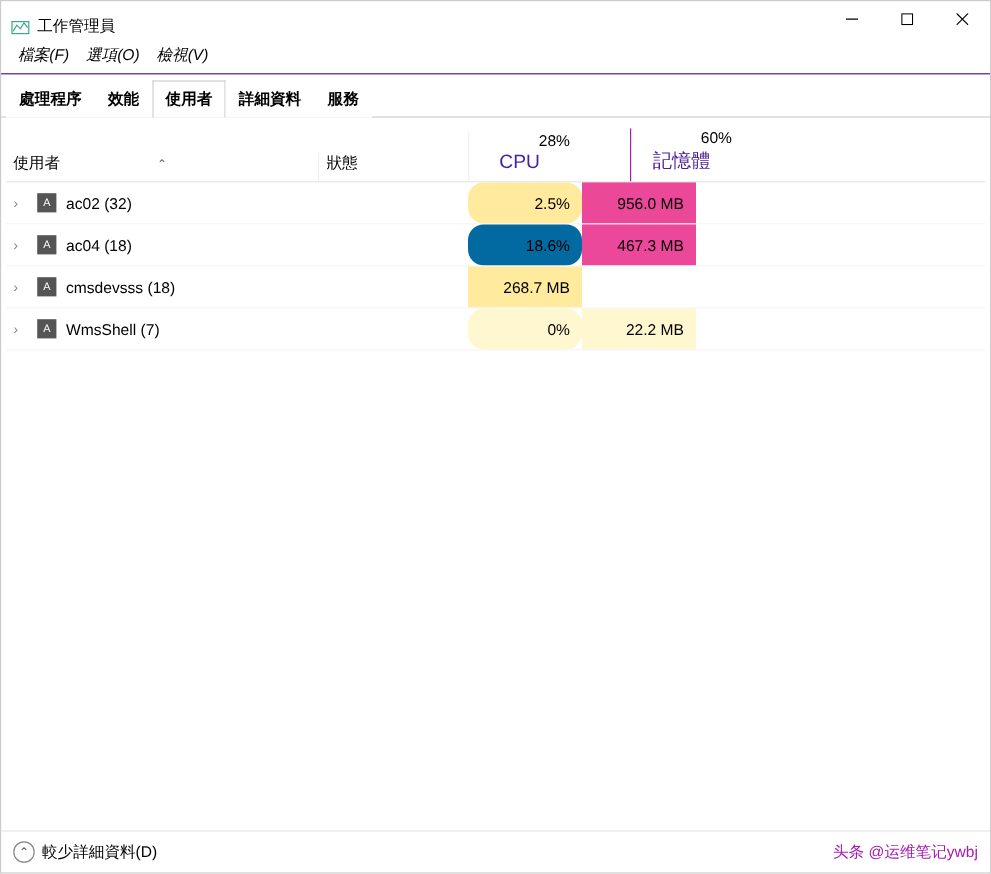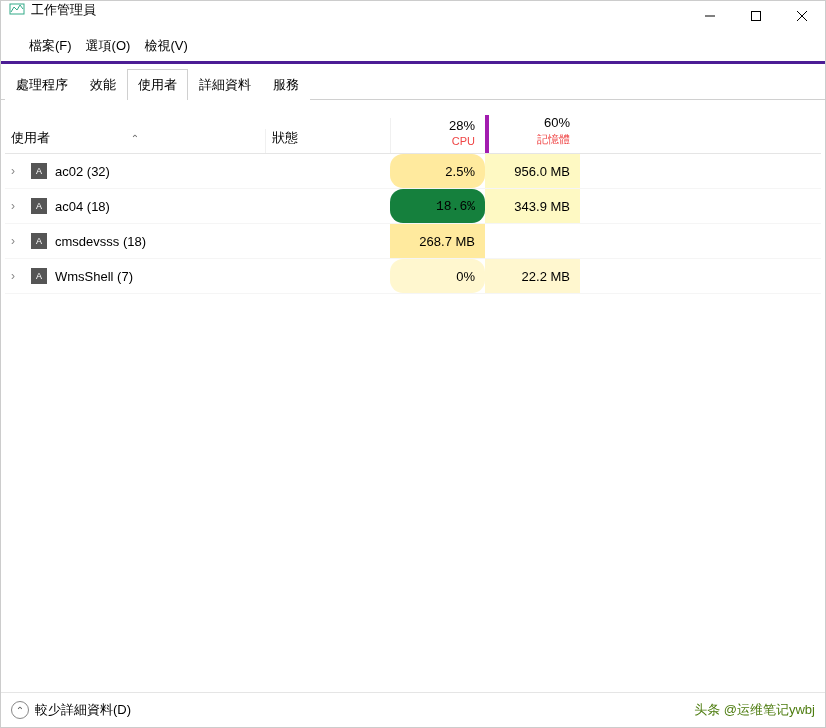--- a/index.html
+++ b/index.html
@@ -9,61 +9,63 @@
       background: #fff;
       width: 826px;
       height: 728px;
       overflow: hidden;
       display: flex;
       flex-direction: column;
       border: 1px solid #ccc;
     }
     .titlebar {
       display: flex;
-      align-items: flex-start;
+      align-items: flex-end;
       height: 30px;
       padding-left: 8px;
     }
     .app-icon {
       width: 16px; height: 16px;
       margin-right: 6px;
       display: inline-block;
     }
     .title-text { flex: 1; font-size: 13px; }
     .win-controls { display: flex; }
     .win-btn {
       width: 46px; height: 30px;
       display: flex; align-items: center; justify-content: center;
       cursor: pointer;
     }
     .menubar {
       display: flex;
       gap: 2px;
-      padding: 4px 22px;
-      border-bottom: 3px solid #4c1d95;
+      padding: 4px 8px;
+      border-bottom: 1px solid #4c1d95;
+      font-style: italic;
     }
     .menu-item {
       padding: 2px 6px;
       cursor: pointer;
     }
     .tabs {
       display: flex;
       border-bottom: 1px solid #d0d0d0;
       padding: 0 4px;
       margin-top: 4px;
     }
     .tab {
       padding: 6px 10px;
       font-size: 13px;
       cursor: pointer;
       border: 1px solid transparent;
       border-bottom: none;
       position: relative;
       top: 1px;
       background: #fff;
+      font-weight: bold;
     }
     .tab.active {
       border-color: #d0d0d0;
       background: #fff;
     }
     .content {
       flex: 1;
       padding: 4px;
       display: flex;
       flex-direction: column;
@@ -71,24 +73,24 @@
     }
     .table-header {
       display: flex;
       border-bottom: 1px solid #e5e5e5;
       height: 50px;
       align-items: flex-end;
     }
     .col-user { width: 260px; padding-bottom: 6px; padding-left: 6px; position: relative;}
     .col-status { width: 125px; padding-bottom: 6px; border-left: 1px solid #f0f0f0; padding-left: 6px; margin-top: 32px;}
     .col-cpu { width: 95px; text-align: right; padding-right: 10px; border-left: 1px solid #f0f0f0;}
-    .col-mem { width: 95px; text-align: right; padding-right: 10px; border-left: 4px solid #a21caf;}
+    .col-mem { width: 95px; text-align: right; padding-right: 10px; border-left: 1px solid #a21caf; margin-left: 40px;}
     .col-spacer { flex: 1; border-left: 1px solid #f0f0f0;}
     .hdr-pct { display: block; font-size: 13px; padding-bottom: 2px;}
-    .hdr-lbl { display: block; font-size: 11px; color: #ef4444; padding-bottom: 6px;}
+    .hdr-lbl { display: block; font-size: 16px; color: #4c1d95; padding-bottom: 6px; text-align: center;}
     .sort-caret {
       position: absolute;
       top: 4px;
       left: 50%;
       transform: translateX(-50%);
       font-size: 10px;
       color: #666;
     }
     .table-body { flex: 1; }
     .row {
@@ -116,22 +118,22 @@
       font-size: 9px;
       display: flex;
       align-items: center;
       justify-content: center;
     }
     .cell-status { width: 125px; }
     .cell-cpu { width: 95px; justify-content: flex-end; padding-right: 10px; border-radius: 13px; }
     .cell-mem { width: 95px; justify-content: flex-end; padding-right: 10px; }
     .heat-1 { background: #fff7cf; }
     .heat-2 { background: #ffea9e; }
-    .heat-3 { background: #fef9c3; }
-    .heat-4 { background: #15803d; font-family: Liberation Mono, monospace; }
+    .heat-3 { background: #ec4899; }
+    .heat-4 { background: #0369a1; }
     .footer {
       border-top: 1px solid #e5e5e5;
       padding: 8px 10px;
       display: flex;
       align-items: center;
       justify-content: space-between;
     }
     .fewer-details {
       display: flex;
       align-items: center;
@@ -140,21 +142,21 @@
     }
     .circle-chevron {
       width: 18px; height: 18px;
       border: 1px solid #888;
       border-radius: 50%;
       display: flex; align-items: center; justify-content: center;
       font-size: 10px;
       color: #555;
     }
     .watermark {
-      color: #4d7c0f;
+      color: #a21caf;
       font-size: 13px;
     }
   </style>
 </head>
 <body>
 
 <div class="titlebar">
   <span class="app-icon">
     <svg viewBox="0 0 16 16">
         <rect x="1" y="3" width="14" height="10" fill="none" stroke="#3a8" stroke-width="1"></rect>
@@ -229,21 +231,21 @@
     <div class="cell" style="flex:1"></div>
   </div>
       <div class="row">
     <div class="cell cell-user">
       <span class="expand-chevron">›</span>
       <span class="user-icon">A</span>
       <span>ac04 (18)</span>
     </div>
     <div class="cell cell-status"></div>
     <div class="cell cell-cpu heat-4">18.6%</div>
-    <div class="cell cell-mem heat-3">343.9 MB</div>
+    <div class="cell cell-mem heat-3">467.3 MB</div>
     <div class="cell" style="flex:1"></div>
   </div>
       <div class="row">
     <div class="cell cell-user">
       <span class="expand-chevron">›</span>
       <span class="user-icon">A</span>
       <span>cmsdevsss (18)</span>
     </div>
     <div class="cell cell-status"></div>
     <div class="cell cell-mem heat-2">268.7 MB</div>

